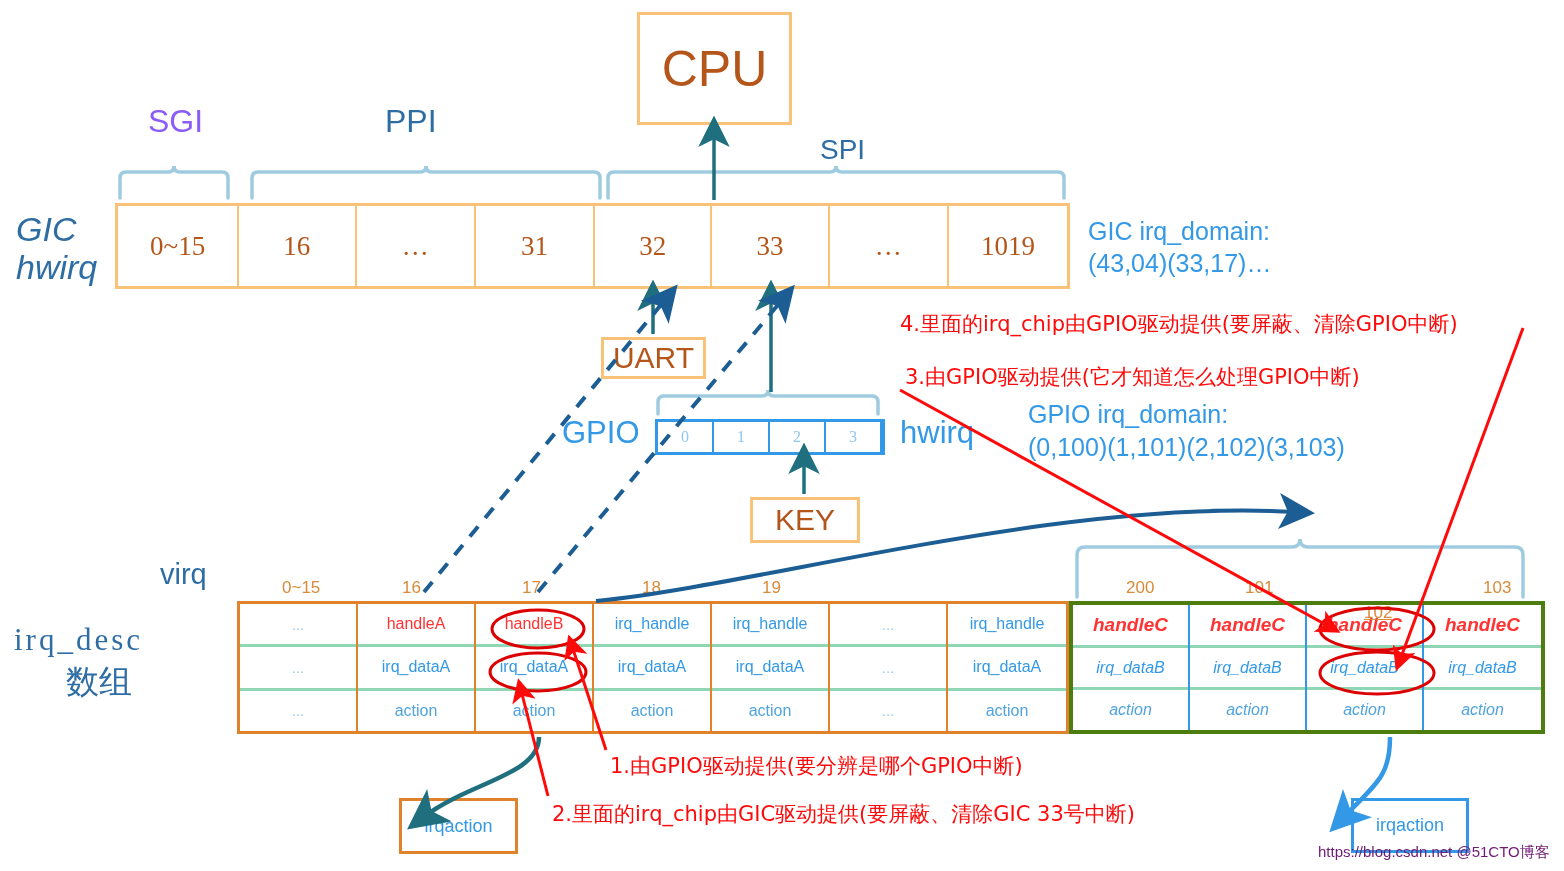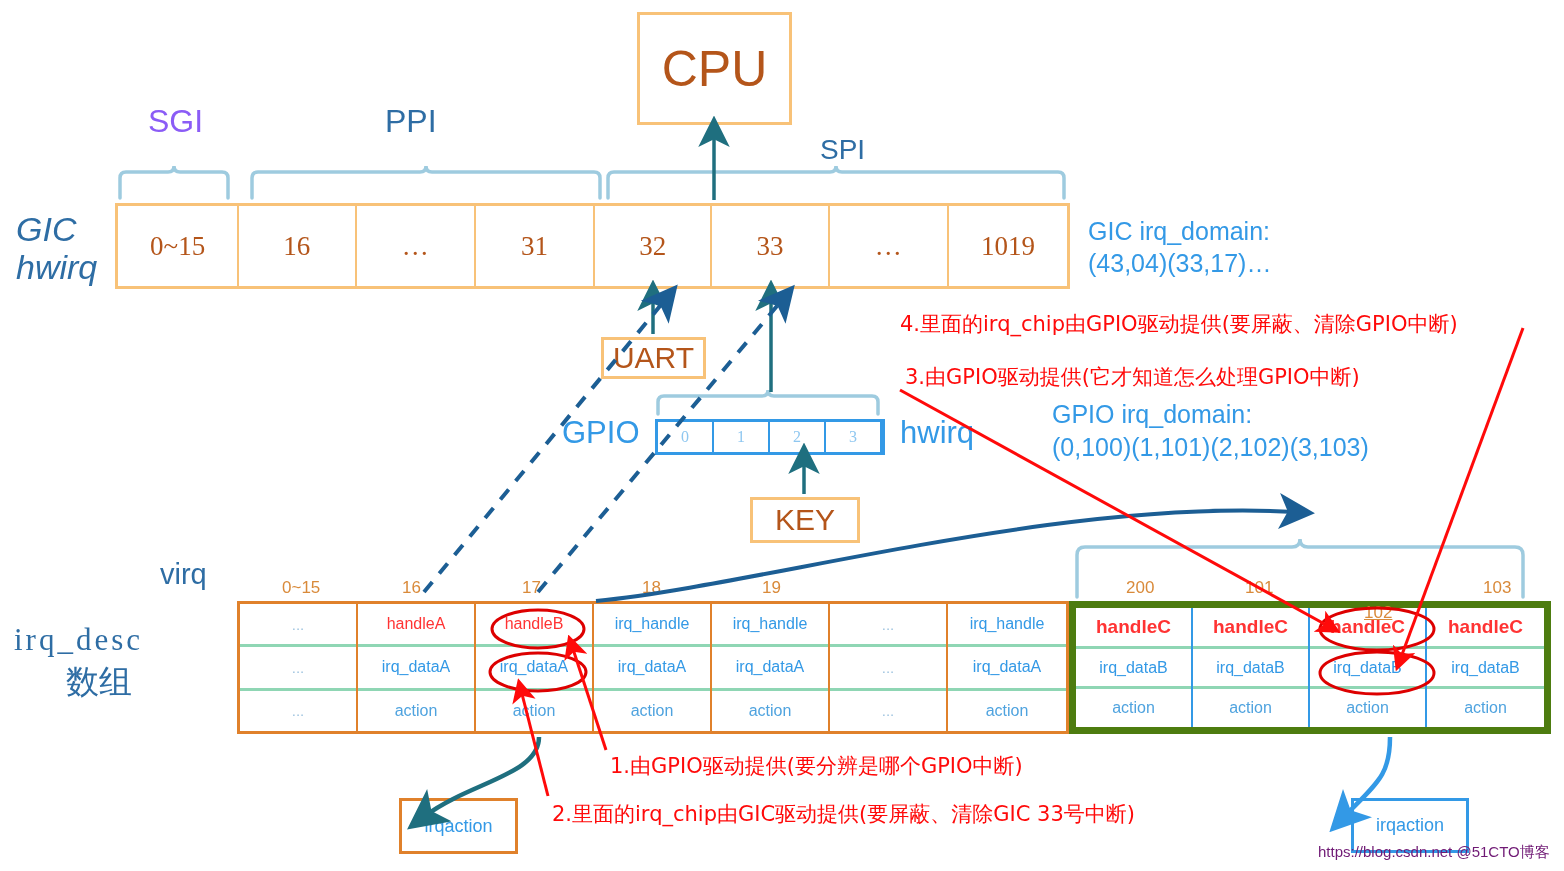--- a/index.html
+++ b/index.html
@@ -26,21 +26,21 @@
   
   #gpiostrip{left:655px;top:419px;width:230px;height:36px;}
   #gpiostrip .cell{height:100%;border-right:2px solid #3399E6;
         font-family:"Liberation Serif","DejaVu Serif",serif;
         font-size:16px;color:#8FC7F0;}
 
   
   #descTable{left:237px;top:601px;width:1311px;height:133px;display:flex;}
   .dsec{display:flex;box-sizing:border-box;}
   .dsec.orange{border:3px solid #E0812B;}
-  .dsec.blue{border:7px solid #4d7c0f;}
+  .dsec.blue{border:4px solid #4d7c0f;font-style:italic;}
   .dcol{display:flex;flex-direction:column;box-sizing:border-box;}
   .dcol.orange{border-right:2px solid #E0812B;}
   .dcol.blue{border-right:2px solid #3399E6;}
   .dsec .dcol:last-child{border-right:none;}
   .dcell{flex:1;display:flex;align-items:center;justify-content:center;
          font-size:16px;border-bottom:3px solid #8FD6B4;box-sizing:border-box;}
   .dcell:last-child{border-bottom:none;}
   .dcell.h{color:#FF3333;}
   .dcell.hb{color:#FF3333;font-weight:bold;font-size:19px;}
   .dcell.d{color:#3399E6;}
@@ -52,21 +52,21 @@
 
   
   .lbl{position:absolute;white-space:nowrap;}
   #lbl-gic{left:16px;top:210px;font-size:34px;line-height:38px;color:#2E6DA4;font-style:italic;}
   #lbl-sgi{left:148px;top:103px;font-size:32px;color:#8b5cf6;}
   #lbl-ppi{left:385px;top:103px;font-size:32px;color:#2E6DA4;}
   #lbl-spi{left:820px;top:110px;font-size:28px;color:#2E6DA4;margin-top:24px;}
   #lbl-gicdom{left:1088px;top:215px;font-size:25px;line-height:32px;color:#3399E6;}
   #lbl-gpio{left:562px;top:415px;font-size:31px;color:#3399E6;}
   #lbl-hwirq{left:900px;top:415px;font-size:31px;color:#3399E6;}
-  #lbl-gpiodom{left:1052px;top:398px;font-size:25px;line-height:33px;color:#3399E6;}
+  #lbl-gpiodom{left:1028px;top:398px;font-size:25px;line-height:33px;color:#3399E6;}
   #lbl-virq{left:160px;top:558px;font-size:29px;color:#2E6DA4;}
   #lbl-irqdesc{left:14px;top:622px;font-size:31px;letter-spacing:3px;color:#2E6DA4;
       font-family:"Liberation Serif","DejaVu Serif",serif;}
   #lbl-shuzu{left:66px;top:660px;font-size:33px;color:#2E6DA4;
       font-family:"DejaVu Serif",serif;}
 
   .annot{position:absolute;color:#FF0A0A;font-size:21px;white-space:nowrap;
          font-family:"DejaVu Sans",sans-serif;}
 
   .cpu{left:637px;top:12px;width:155px;height:113px;display:flex;

